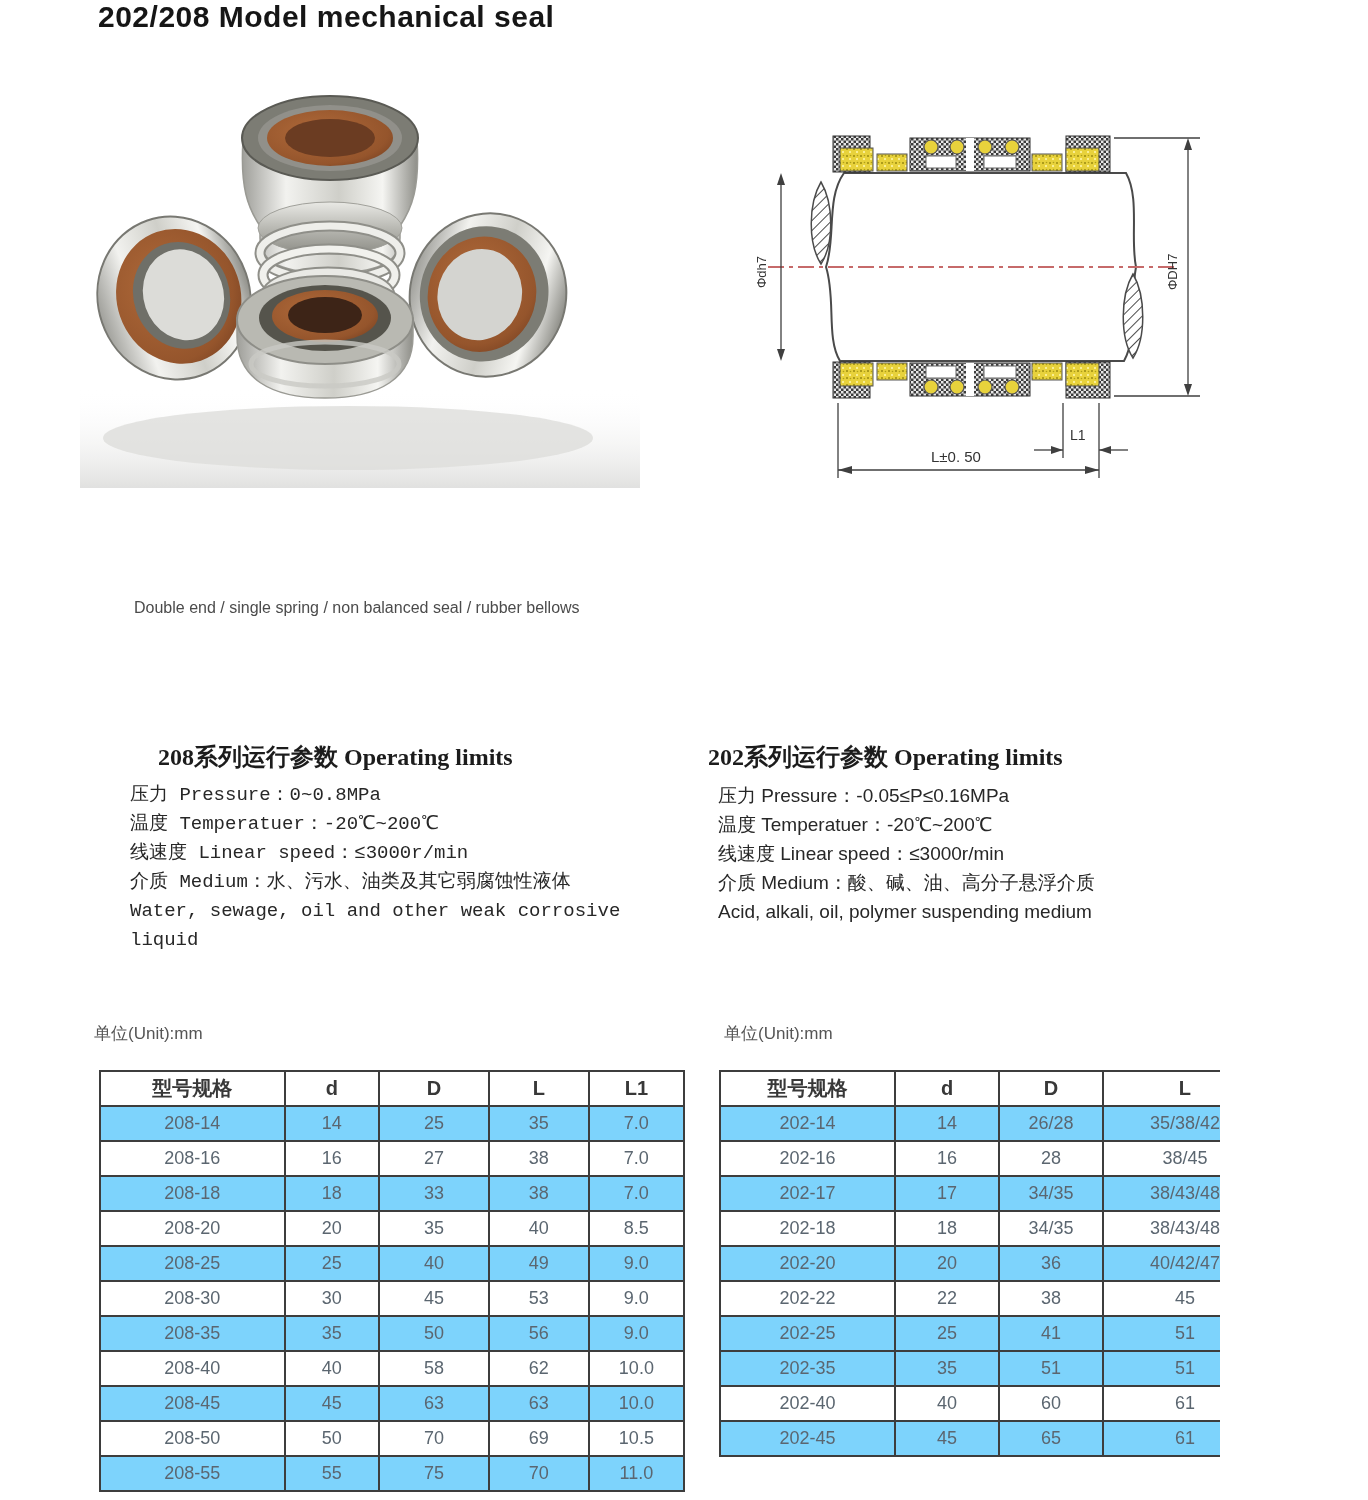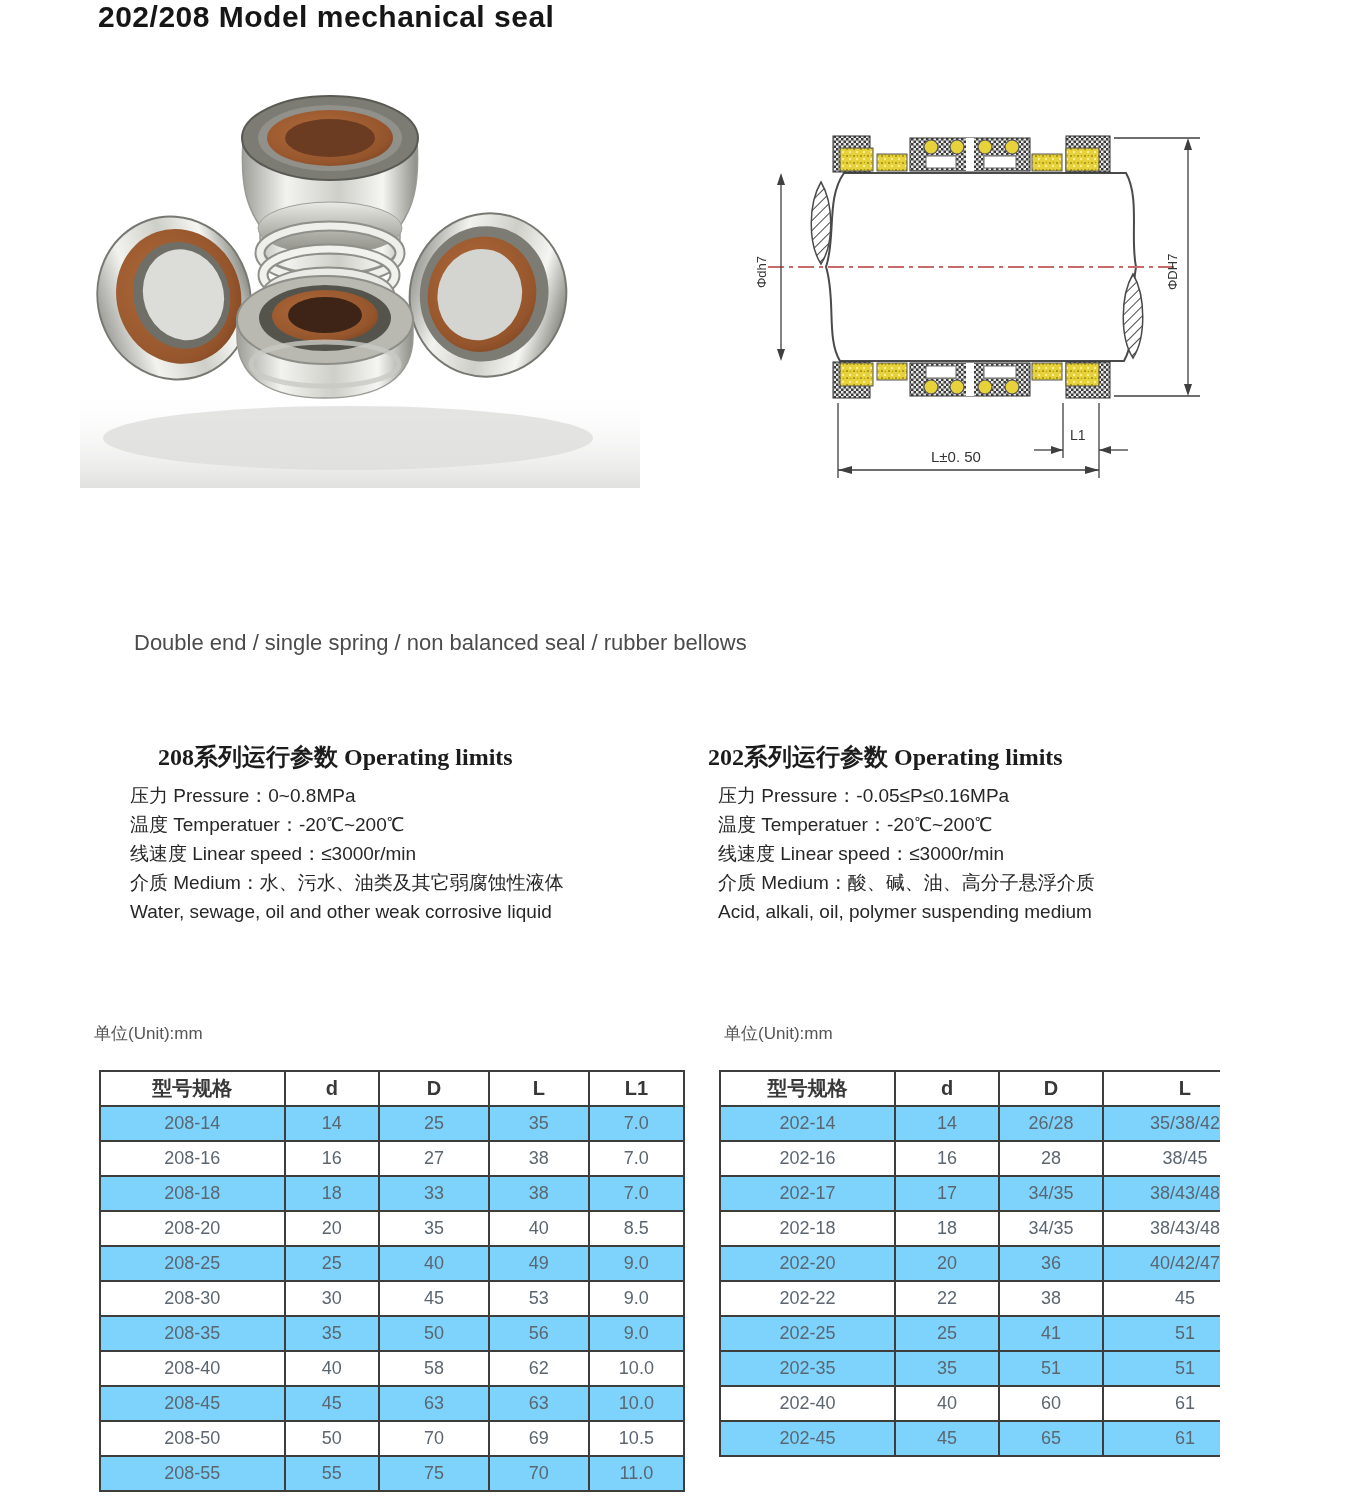--- a/index.html
+++ b/index.html
@@ -8,32 +8,32 @@
     position:relative; width:1220px; height:1500px; background:#fff;
     font-family:"Liberation Sans", sans-serif; overflow:hidden;
   }
   .title {
     position:absolute; left:98px; top:0px;
     font-size:30px; font-weight:600; color:#161616; letter-spacing:0.5px;
   }
   .photo-wrap { position:absolute; left:80px; top:68px; width:560px; height:420px; }
   .diagram-wrap { position:absolute; left:726px; top:98px; width:508px; height:406px; }
   .desc {
-    position:absolute; left:134px; top:630px;
-    font-size:22px; color:#4b4b4b;
+    position:absolute; left:134px; top:599px;
+    font-size:16px; color:#4b4b4b;
   }
   .sec-title {
     position:absolute; top:741px;
     font-family:"Liberation Serif", serif; font-weight:bold;
     font-size:24px; color:#1c1c1c;
   }
   .sec-title.left { left:158px; }
   .sec-title.right { left:708px; }
   .sec-lines { position:absolute; top:781px; width:560px; }
-  .sec-lines.left { left:130px; }
+  .sec-lines.left { left:130px;font-family:Liberation Mono, monospace; }
   .sec-lines.right { left:718px; }
   .sec-lines div { font-size:19px; color:#272727; line-height:29px; }
   .unit-label {
     position:absolute; top:1022px; font-size:17px; color:#555;
   }
   .unit-label.left { left:94px; }
   .unit-label.right { left:724px; }
   table.spec {
     position:absolute; top:1070px; border-collapse:collapse;
     table-layout:fixed; background:#fff;

